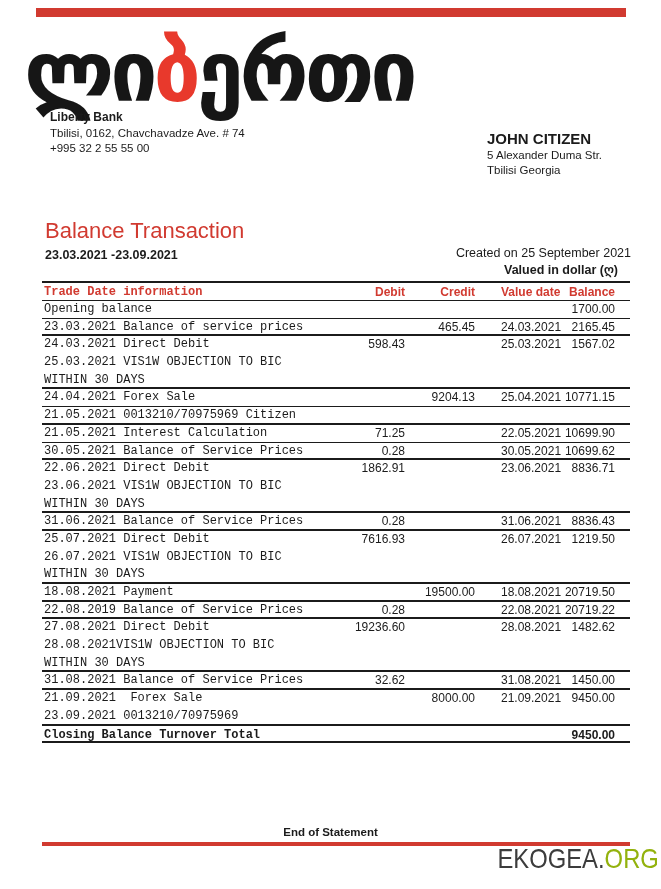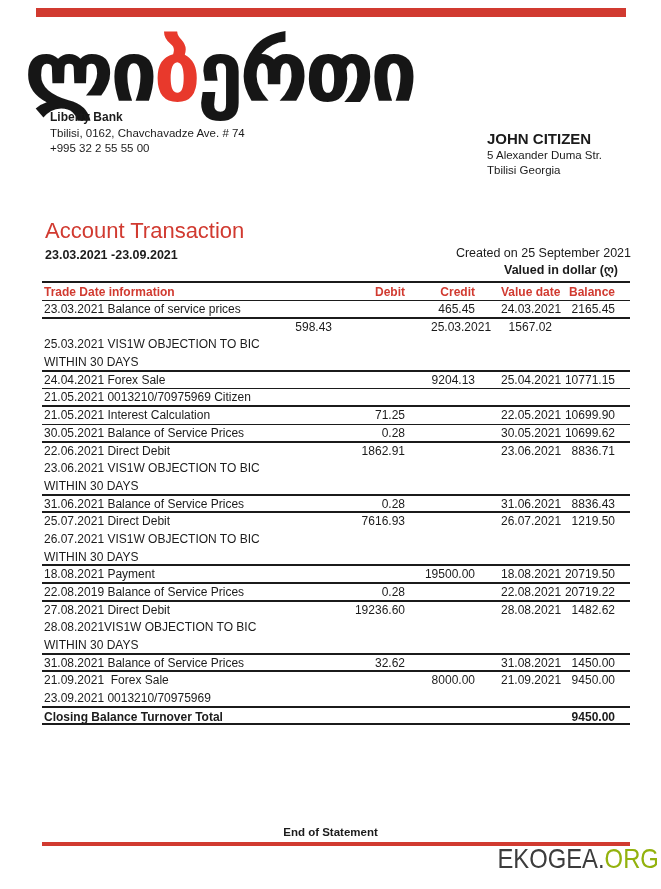--- a/index.html
+++ b/index.html
@@ -31,21 +31,21 @@
   .table{position:absolute;left:42px;top:281px;width:588px;font-size:12px;}
   .row{
     display:grid;grid-template-columns:290px 73px 70px 77px 63px;
     padding-right:15px;height:17.7px;line-height:17.7px;box-sizing:border-box;
   }
   .header-row{
     height:20px;line-height:19px;font-weight:bold;color:var(--red);
     border-top:2.6px solid var(--ink);border-bottom:1.7px solid var(--ink);
   }
   .cell{white-space:pre;overflow:visible;}
-  .cell-desc{padding-left:2px;}
+  .cell-desc{padding-left:2px;font-family:Liberation Mono, monospace;}
   .cell-debit,.cell-credit,.cell-balance{text-align:right;}
   .cell-vdate{padding-left:15px;margin-left:11px;}
   .rule-thin{border-bottom:1.5px solid var(--ink);}
   .rule-thick{border-bottom:2.1px solid var(--ink);}
   .rule-closing{border-bottom:2.4px solid var(--ink);height:17px;line-height:18.5px;}
   .bold{font-weight:bold;}
   .end-statement{position:absolute;left:0;top:826px;width:661px;text-align:center;font-size:11.5px;font-weight:bold;}
   .bottom-line{position:absolute;left:42px;top:842px;width:588px;height:4px;background:var(--red);}
   .brand{
     position:absolute;right:2px;top:843px;font-size:28px;line-height:32px;
@@ -67,42 +67,50 @@
     <div>Tbilisi, 0162, Chavchavadze Ave. # 74</div>
     <div>+995 32 2 55 55 00</div>
   </div>
 
   <div class="customer">
     <div class="customer-name">JOHN CITIZEN</div>
     <div>5 Alexander Duma Str.</div>
     <div>Tbilisi Georgia</div>
   </div>
 
-  <div class="title">Account Transaction</div>
+  <div class="title">Balance Transaction</div>
   <div class="date-range">23.03.2021 -23.09.2021</div>
   <div class="created">Created on 25 September 2021</div>
   <div class="valued">Valued in dollar (ღ)</div>
 
   <div class="table">
     <div class="row header-row">
       <div class="cell cell-desc">Trade Date information</div>
       <div class="cell cell-debit">Debit</div>
       <div class="cell cell-credit">Credit</div>
       <div class="cell cell-vdate">Value date</div>
       <div class="cell cell-balance">Balance</div>
     </div>
     <div>
+        <div class="row rule-thin">
+          <div class="cell cell-desc">Opening balance</div>
+          <div class="cell cell-debit"></div>
+          <div class="cell cell-credit"></div>
+          <div class="cell cell-vdate"></div>
+          <div class="cell cell-balance">1700.00</div>
+        </div>
         <div class="row rule-thick">
           <div class="cell cell-desc">23.03.2021 Balance of service prices</div>
           <div class="cell cell-debit"></div>
           <div class="cell cell-credit">465.45</div>
           <div class="cell cell-vdate">24.03.2021</div>
           <div class="cell cell-balance">2165.45</div>
         </div>
         <div class="row rule-none">
+          <div class="cell cell-desc">24.03.2021 Direct Debit</div>
           <div class="cell cell-debit">598.43</div>
           <div class="cell cell-credit"></div>
           <div class="cell cell-vdate">25.03.2021</div>
           <div class="cell cell-balance">1567.02</div>
         </div>
         <div class="row rule-none">
           <div class="cell cell-desc">25.03.2021 VIS1W OBJECTION TO BIC</div>
           <div class="cell cell-debit"></div>
           <div class="cell cell-credit"></div>
           <div class="cell cell-vdate"></div>

